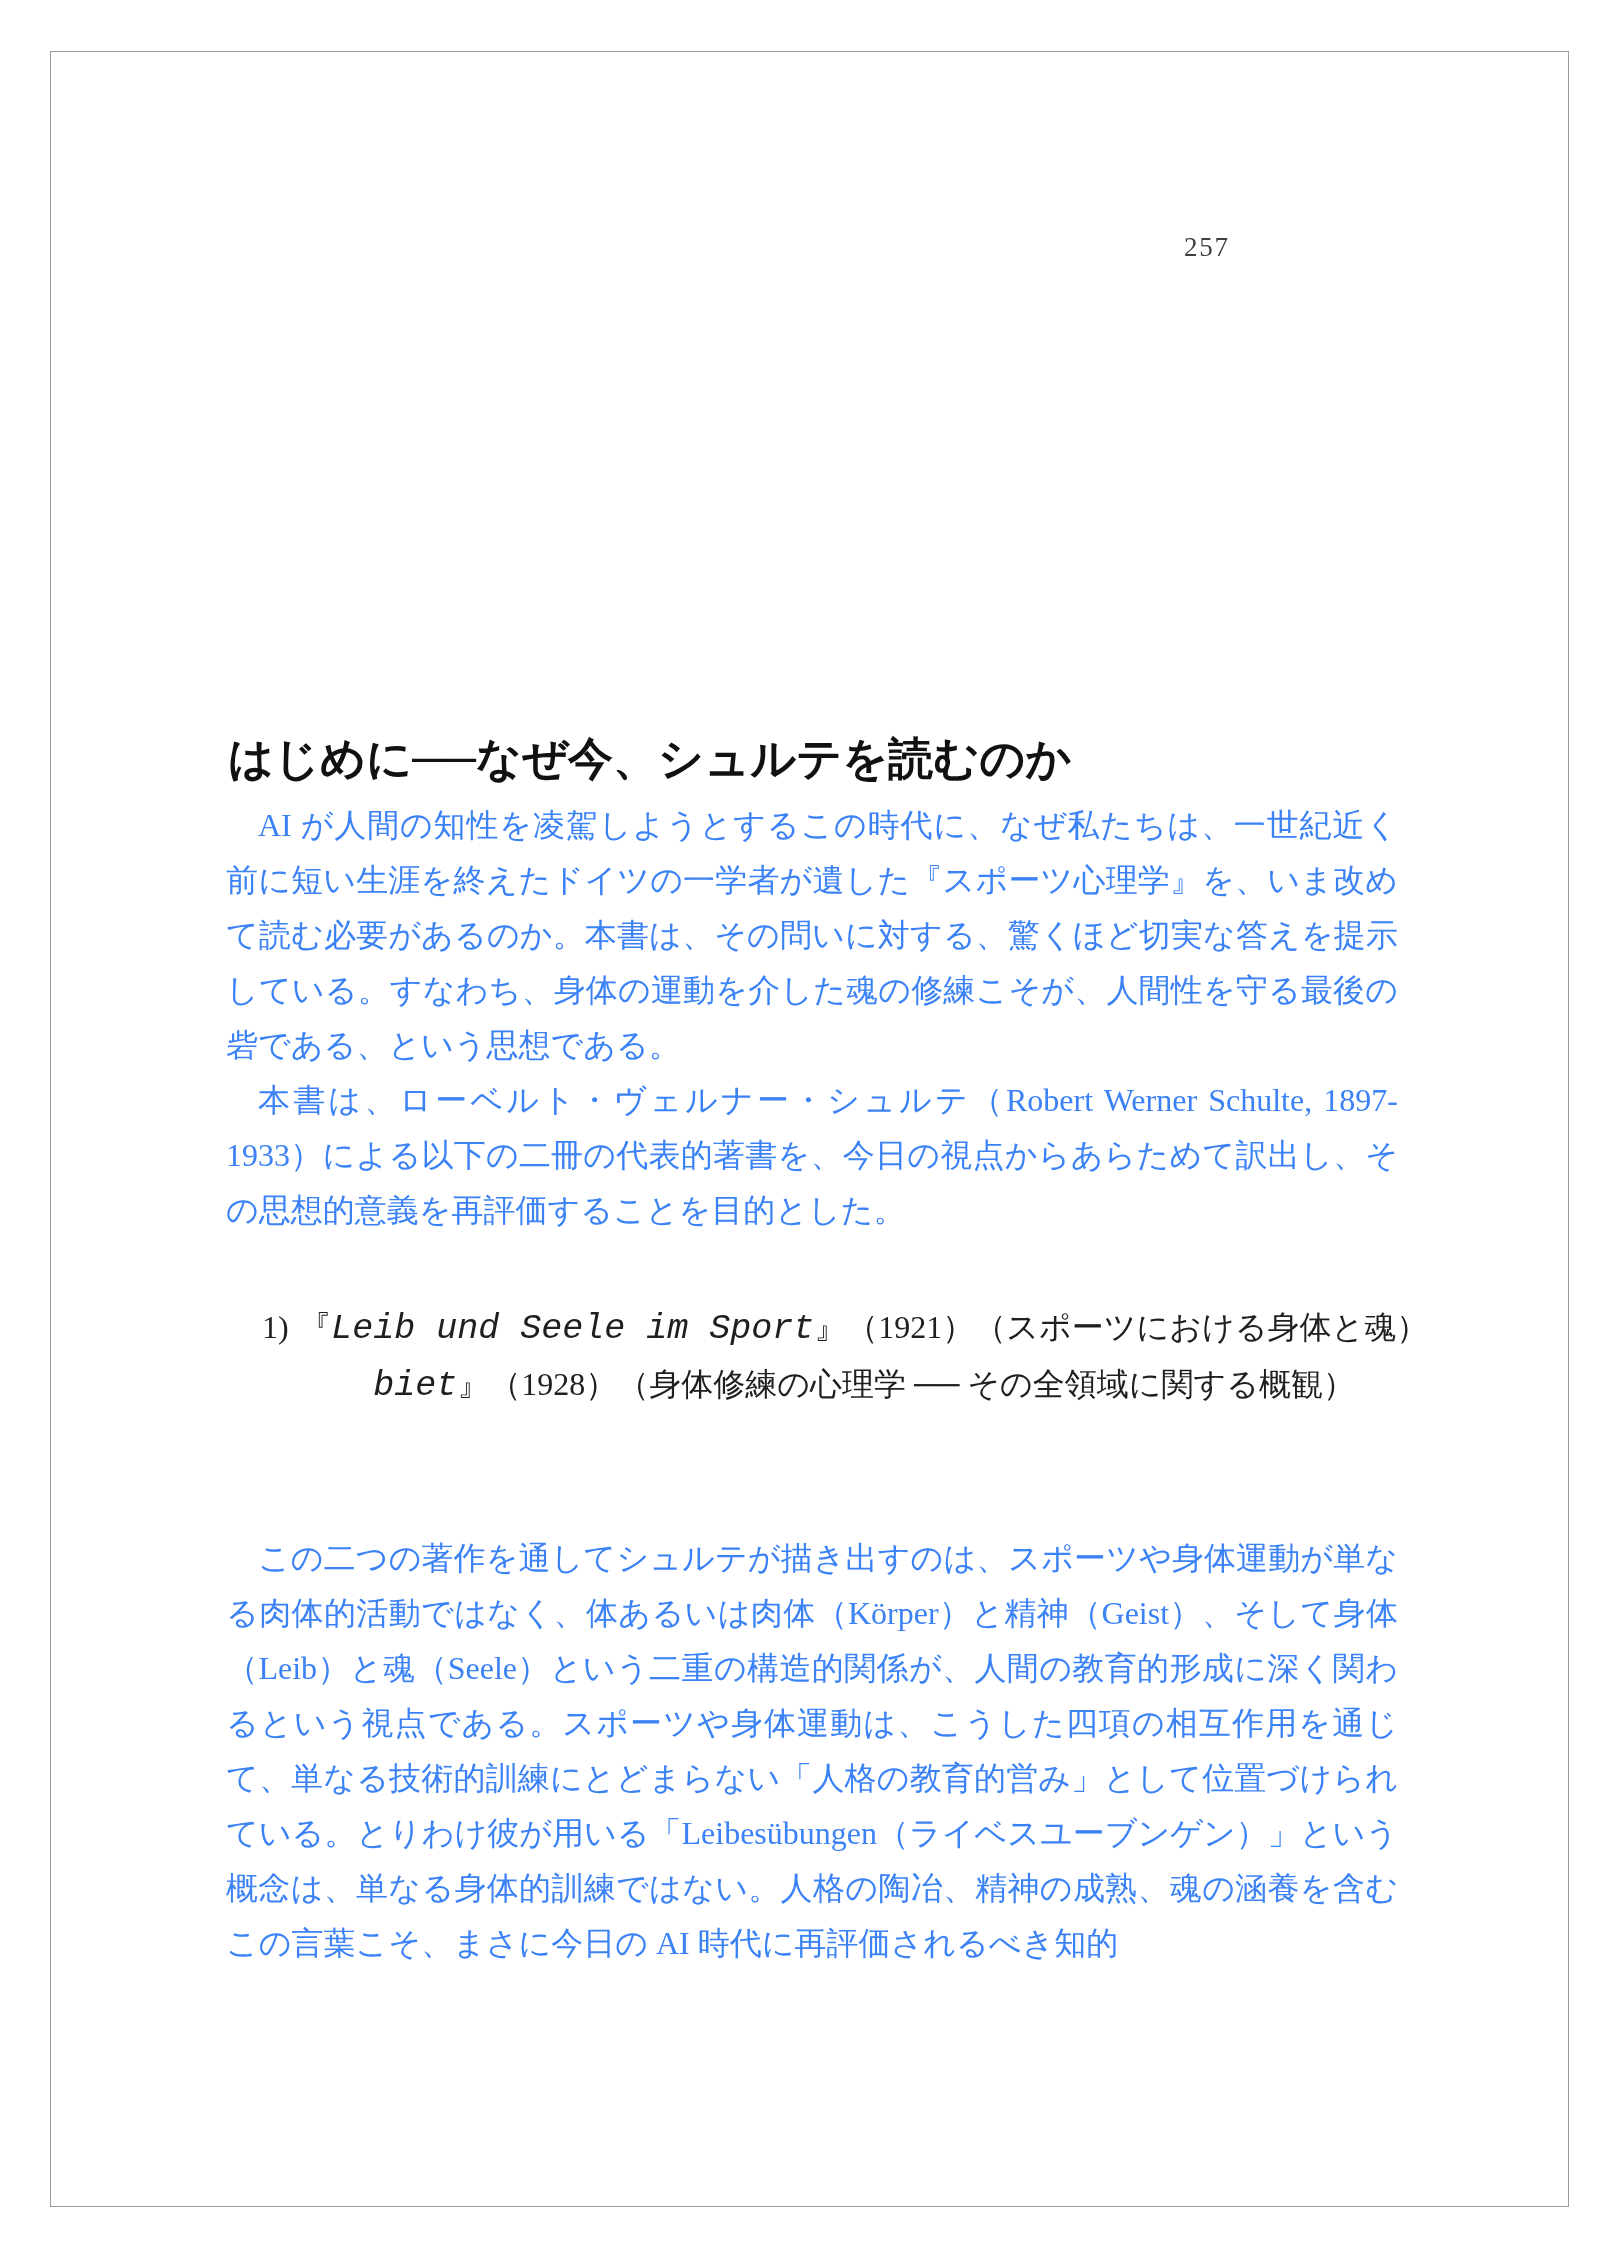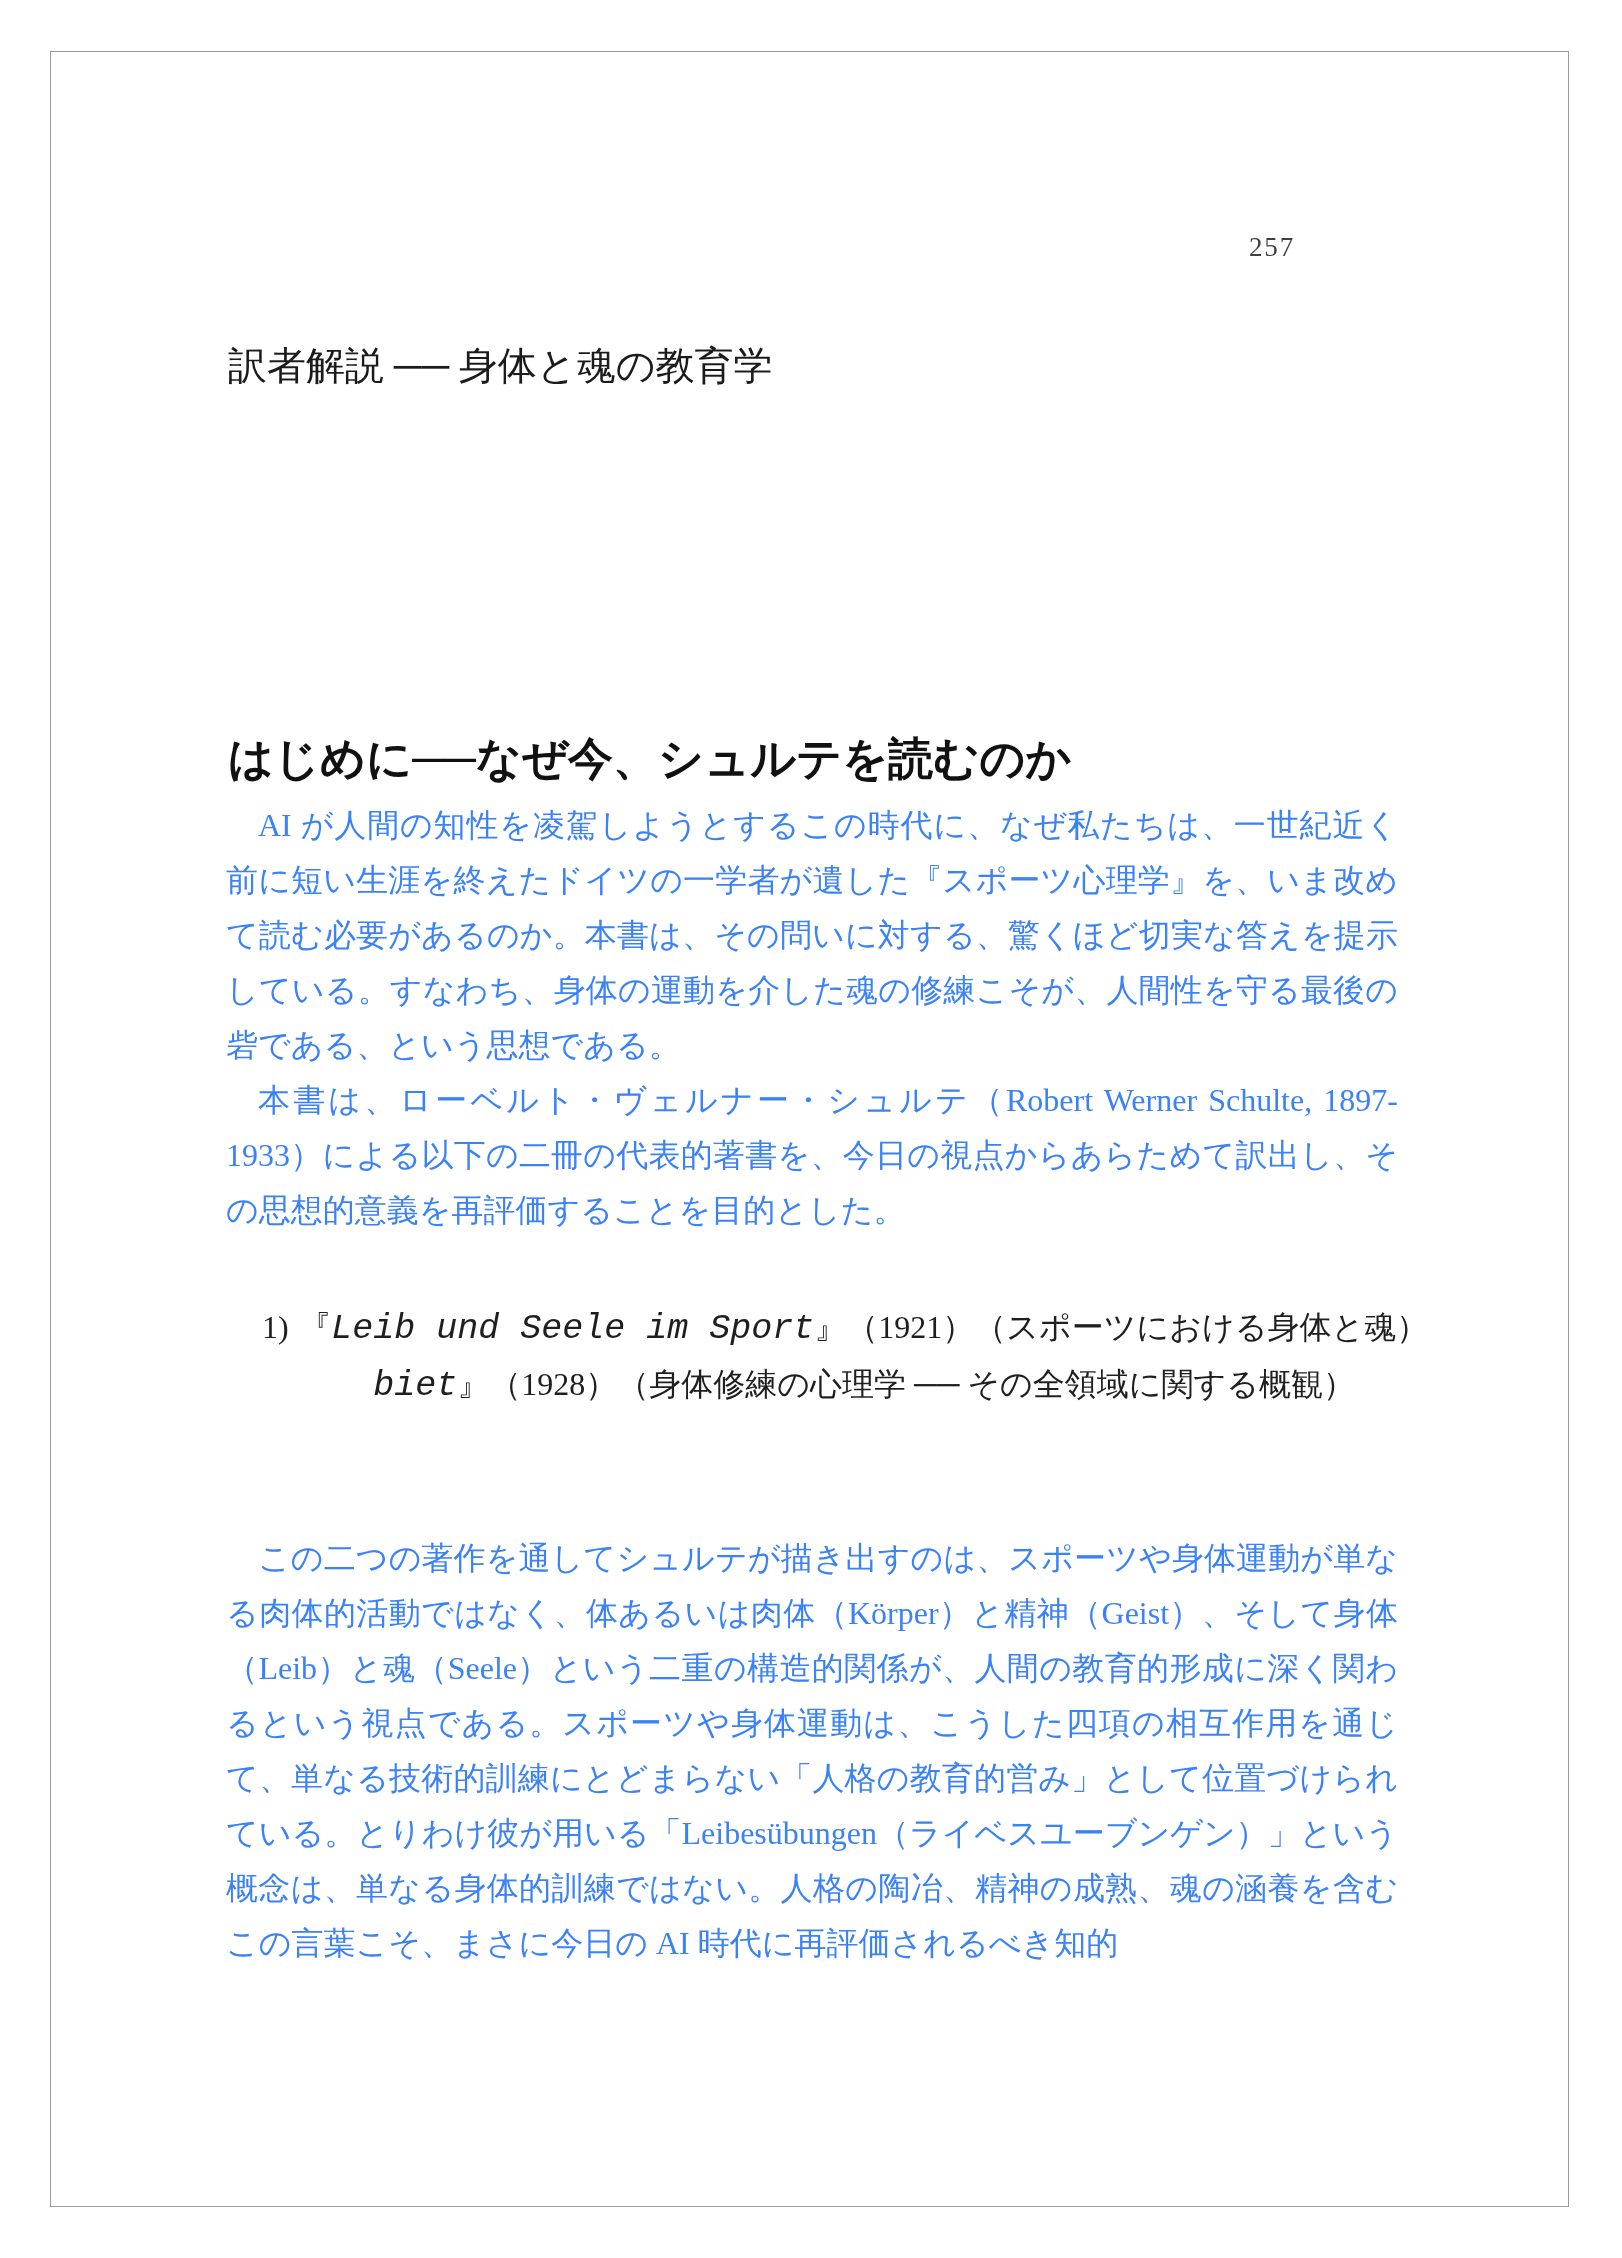--- a/index.html
+++ b/index.html
@@ -24,21 +24,21 @@
     height: 2156px;
     border: 0.9px solid #9b9b9b;
     background: #ffffff;
     box-sizing: border-box;
   }
   .page-number {
     position: absolute;
     top: 231px;
     left: 1184px;
     width: 176px;
-    text-align: center;
+    text-align: left;
     font-size: 27px;
     line-height: 32px;
     letter-spacing: 1.8px;
     color: #3f3f3f;
     font-family: "Liberation Serif", "DejaVu Serif", serif;
   }
   .doc-title {
     position: absolute;
     left: 228px;
     top: 341px;
@@ -105,21 +105,20 @@
 </style>
 </head>
 <body>
 
 <div class="canvas">
 
   <div class="page-border"></div>
 
   <div class="page-number">257</div>
 
-  <h1 class="doc-title">訳者解説 ── 身体と魂の教育学</h1>
 
   <h2 class="section-heading">はじめに──なぜ今、シュルテを読むのか</h2>
 
   <div class="body-block block-1">
     <p class="para">AI が人間の知性を凌駕しようとするこの時代に、なぜ私たちは、一世紀近く前に短い生涯を終えたドイツの一学者が遺した『スポーツ心理学』を、いま改めて読む必要があるのか。本書は、その問いに対する、驚くほど切実な答えを提示している。すなわち、身体の運動を介した魂の修練こそが、人間性を守る最後の砦である、という思想である。</p>
     <p class="para">本書は、ローベルト・ヴェルナー・シュルテ（Robert Werner Schulte, 1897-1933）による以下の二冊の代表的著書を、今日の視点からあらためて訳出し、その思想的意義を再評価することを目的とした。</p>
   </div>
 
   <div class="book-list">
     <div class="list-line">

